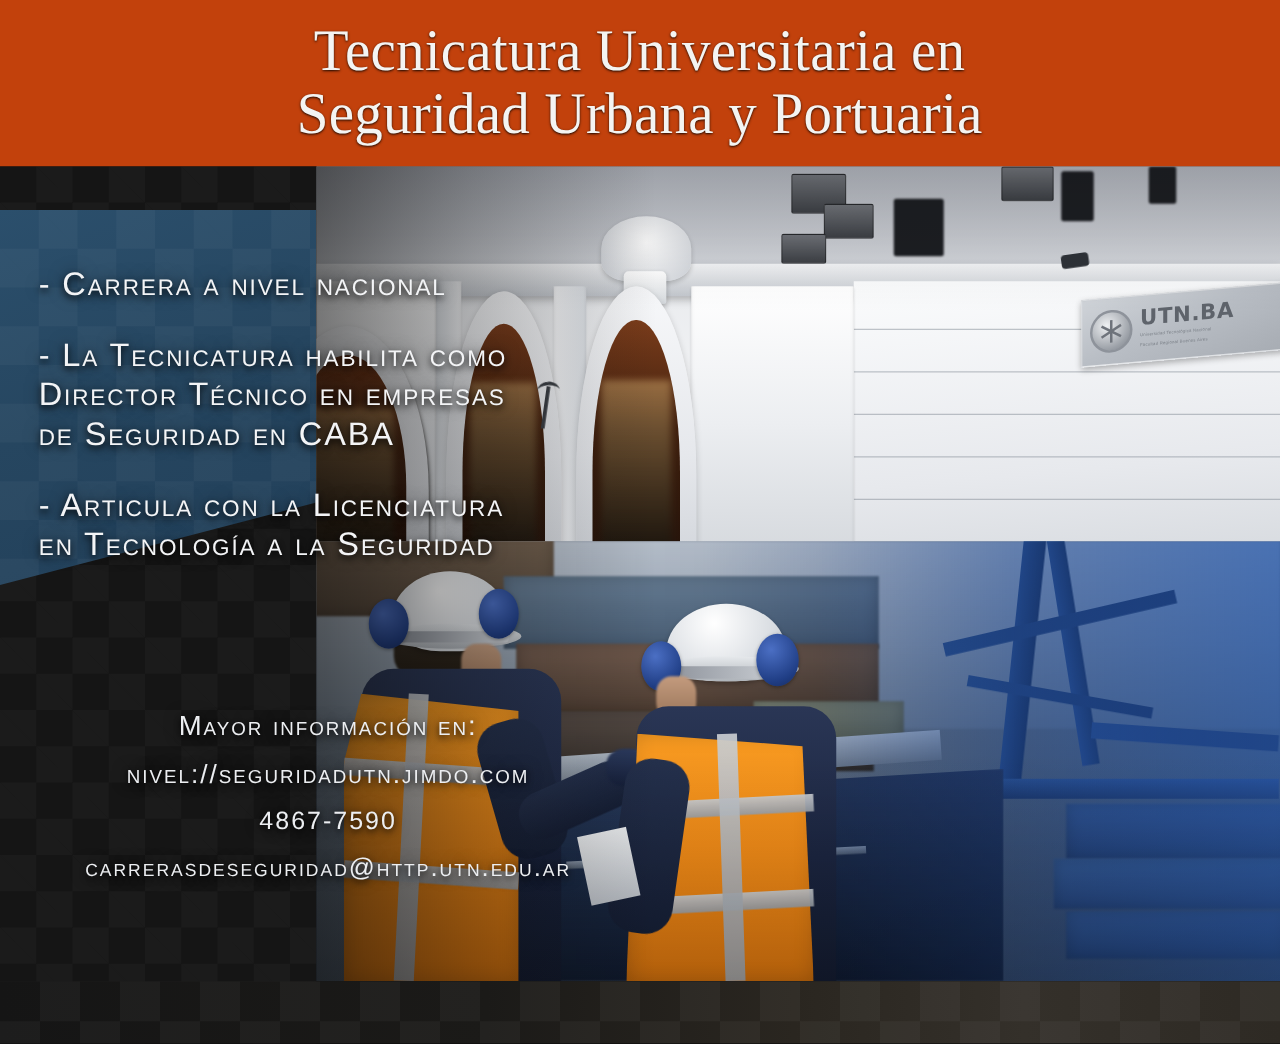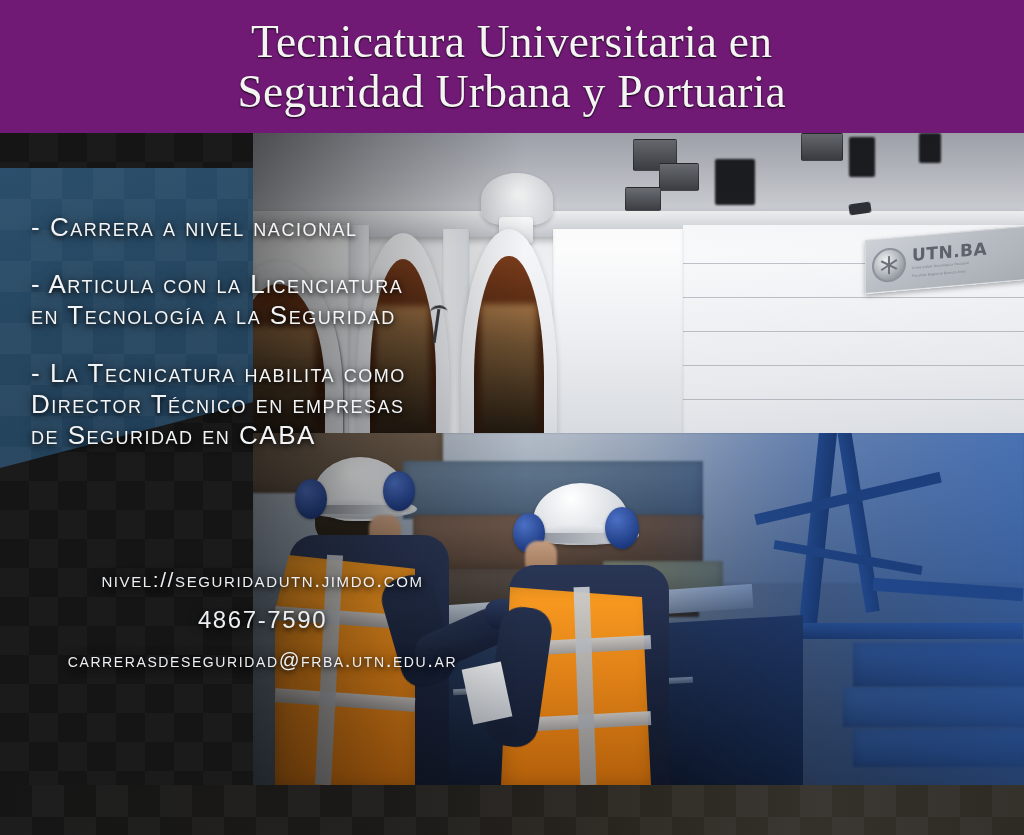--- a/index.html
+++ b/index.html
@@ -279,21 +279,21 @@
   .photo-grade{
     position:absolute;inset:0;
     background:linear-gradient(180deg,rgba(0,0,0,.10) 0%,rgba(0,0,0,0) 18%,
                rgba(0,0,0,0) 72%,rgba(0,0,0,.18) 100%);
     pointer-events:none;
   }
 
   
   .title-band{
     position:absolute;left:0;top:0;width:1024px;height:133px;
-    background:#701a75;
+    background:#c2410c;
     z-index:6;
     display:flex;flex-direction:column;align-items:center;justify-content:center;
   }
   .title-line{
     font-family:"Liberation Serif", "DejaVu Serif", serif;
     color:#f4f4f2;
     font-size:47px;
     line-height:1.06;
     letter-spacing:.2px;
     white-space:nowrap;
@@ -368,21 +368,21 @@
   .contact div{
     font-family:"Liberation Sans", sans-serif;
     font-variant:small-caps;
     letter-spacing:1.6px;
     color:#eceef1;
     text-shadow:0 2px 5px rgba(0,0,0,.85), 0 0 12px rgba(0,0,0,.5);
     margin-bottom:14px;
   }
   .c-info{font-size:22px;}
   .c-url{font-size:21px;}
-  .c-phone{font-size:24px;letter-spacing:2px;font-variant:normal;}
+  .c-phone{font-size:20px;letter-spacing:2px;font-variant:normal;}
   .c-mail{font-size:20.5px;}
 
   
   .bottom-band{
     position:absolute;left:0;bottom:0;width:1024px;height:50px;
     z-index:5;
     background:linear-gradient(90deg,#151515 0%,#1b1a18 38%,#2a2620 62%,#34302a 80%,#2e2a24 100%);
   }
   .bottom-band .tex{
     position:absolute;inset:0;
@@ -558,34 +558,35 @@
     <div class="title-line">Seguridad Urbana y Portuaria</div>
   </div>
 
   <div class="content">
 
     <div class="bullets">
       <div class="bullet">
         <span class="ind">- Carrera a nivel nacional</span>
       </div>
       <div class="bullet">
-        <span class="ind">- Articula con la Licenciatura</span>
-        <span class="ind">en Tecnología a la Seguridad</span>
-      </div>
-      <div class="bullet">
         <span class="ind">- La Tecnicatura habilita como</span>
         <span class="ind">Director Técnico en empresas</span>
         <span class="ind">de Seguridad en CABA</span>
       </div>
+      <div class="bullet">
+        <span class="ind">- Articula con la Licenciatura</span>
+        <span class="ind">en Tecnología a la Seguridad</span>
+      </div>
     </div>
 
     <div class="contact">
+      <div class="c-info">Mayor información en:</div>
       <div class="c-url">nivel://seguridadutn.jimdo.com</div>
       <div class="c-phone">4867-7590</div>
-      <div class="c-mail">carrerasdeseguridad@frba.utn.edu.ar</div>
+      <div class="c-mail">carrerasdeseguridad@http.utn.edu.ar</div>
     </div>
   </div>
 
   <div class="bottom-band">
     <div class="tex"></div>
   </div>
 
 </div>
 
 </body></html>

